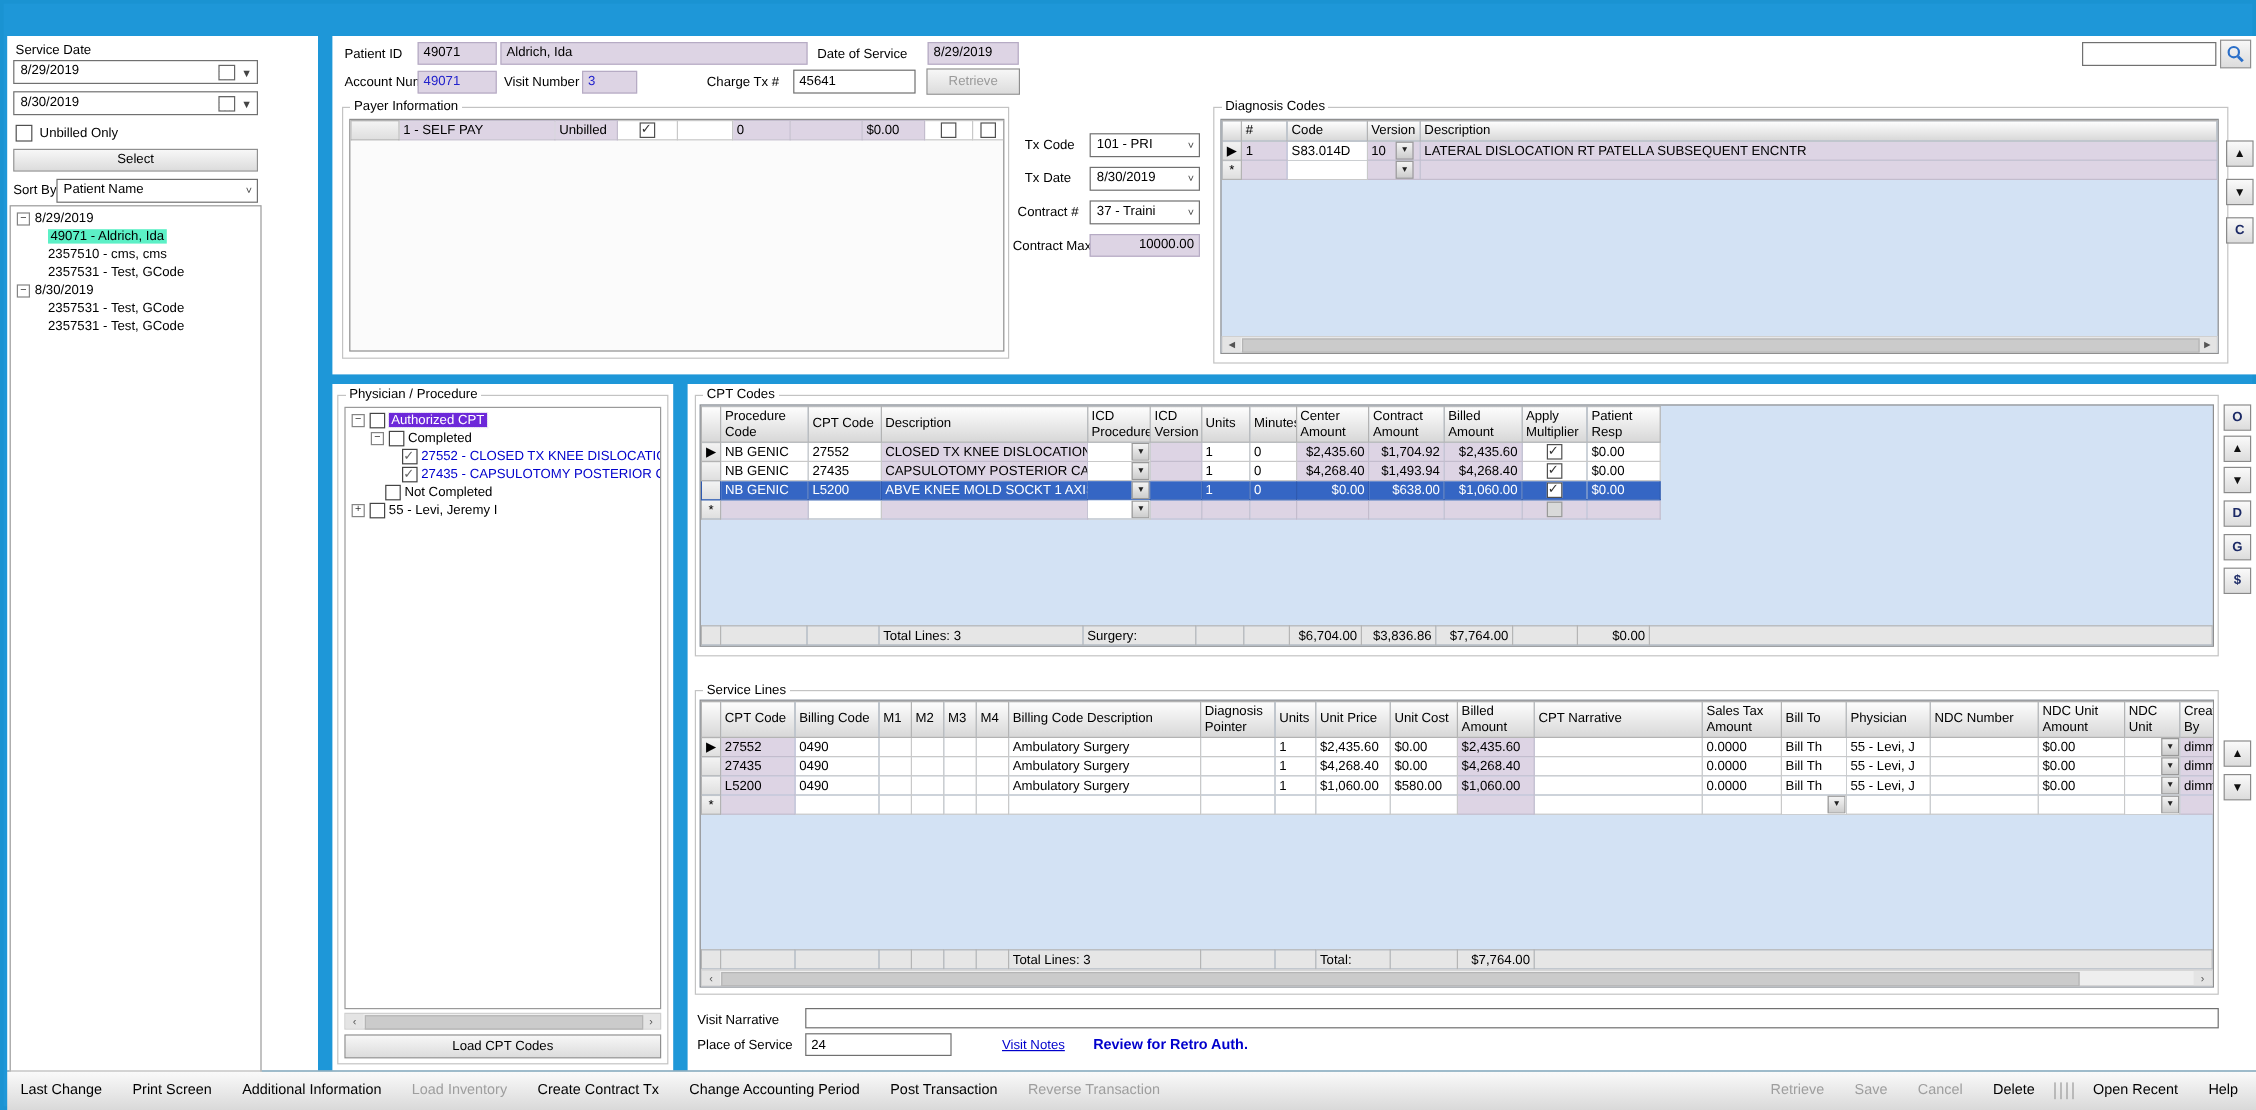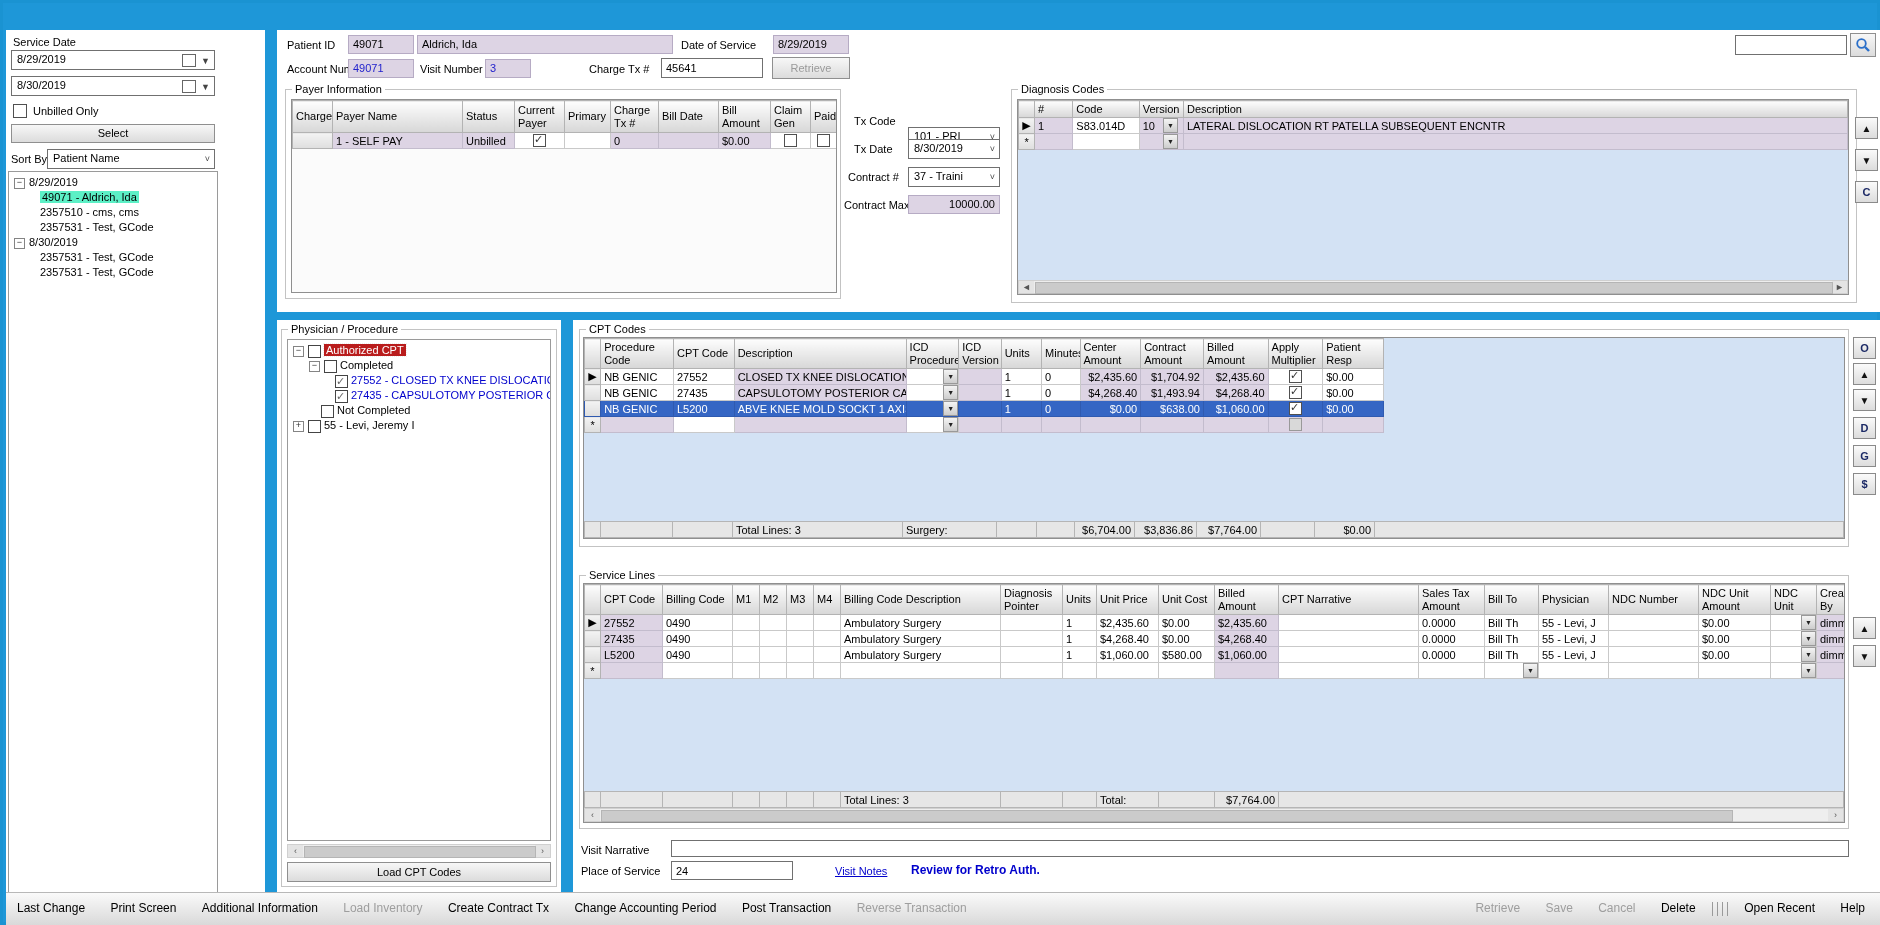--- a/index.html
+++ b/index.html
@@ -49,21 +49,21 @@
 .dd{position:absolute;right:0;top:0;width:15px;height:15px;background:linear-gradient(#f4f4f4,#cdcdcd);
  border:1px solid #999;box-sizing:border-box;font-size:7px;line-height:13px;text-align:center;color:#222}
 .totrow td{background:#e6e6e6;color:#000;border:1px solid #b5b5b5}
 .ti{height:15px;line-height:15px;white-space:nowrap;overflow:hidden}
 .tbox{display:inline-block;width:9px;height:9px;border:1px solid #848484;background:#fff;
  line-height:7px;text-align:center;font-size:9px;margin:0 4px 0 2px;vertical-align:middle;color:#333}
 .tcb{display:inline-block;width:11px;height:11px;border:1px solid #444;background:#fff;position:relative;
  margin-right:3px;vertical-align:middle}
 .tcb.ck:after{content:"✓";position:absolute;left:0;top:-2px;font-size:11px;color:#666}
 .hl-aqua{background:#5cf0c6;padding:0 2px}
-.hl-blue{background:#b91c1c;color:#fff;outline:1px dotted #eee;padding:0 2px}
+.hl-blue{background:#6d28d9;color:#fff;outline:1px dotted #eee;padding:0 2px}
 .blue-t{color:#0000cc}
 .sbtn{position:absolute;width:23px;height:22px;border:1px solid #8a8a8a;background:linear-gradient(#fafafa,#dcdcdc);
  text-align:center;line-height:21px;font-weight:bold;color:#1c2a66;box-sizing:border-box}
 .sbtn .tri{font-size:10px;color:#111}
 .sb{position:absolute;background:#eee;border:1px solid #d0d0d0;box-sizing:border-box}
 .sb .ar{position:absolute;top:0;width:15px;height:100%;background:#e4e4e4;color:#555;
  text-align:center;font-size:9px;line-height:12px}
 .sb .th{position:absolute;top:1px;height:10px;background:#cbcbcb;border:1px solid #b5b5b5}
 .statusbar{position:absolute;left:3px;top:889px;width:1874px;height:33px;
  background:linear-gradient(#fafafa,#d9d9d9);border-top:1px solid #b8b8b8;box-sizing:border-box;
@@ -157,51 +157,39 @@
           <col style="width:52px">
           <col style="width:50px">
           <col style="width:46px">
           <col style="width:48px">
           <col style="width:60px">
           <col style="width:52px">
           <col style="width:40px">
           <col style="width:26px">
         </colgroup>
 <tbody>
-          <tr style="height:32px">
-<th>Charge</th>
-<th>Payer Name</th>
-<th>Status</th>
-<th>Current Payer</th>
-<th>Primary</th>
-<th>Charge Tx #</th>
-<th>Bill Date</th>
-<th>Bill Amount</th>
-<th>Claim Gen</th>
-<th>Paid</th>
-</tr>
 <tr>
 <td class="rowsel"></td>
 <td class="lav">1 - SELF PAY</td>
 <td class="lav">Unbilled</td>
 <td class="c w"><span class="cb ck"></span></td>
 <td class="w"></td>
 <td class="lav">0</td>
 <td class="lav"></td>
 <td class="lav">$0.00</td>
 <td class="c w"><span class="cb"></span></td>
 <td class="c w"><span class="cb"></span></td>
 </tr>
 </tbody>
       </table>
 </div>
 
 
 <div class="lbl" style="left:851px;top:112px">Tx Code</div>
-<div class="combo" style="left:905px;top:124px;width:92px;height:20px"><span>101 - PRI</span><span class="car" style="top:4px">˅</span></div>
+<div class="combo" style="left:905px;top:108px;width:92px;height:20px"><span>101 - PRI</span><span class="car" style="top:4px">˅</span></div>
 <div class="lbl" style="left:851px;top:140px">Tx Date</div>
 <div class="combo" style="left:905px;top:136px;width:92px;height:20px"><span>8/30/2019</span><span class="car" style="top:4px">˅</span></div>
 <div class="lbl" style="left:845px;top:168px">Contract #</div>
 <div class="combo" style="left:905px;top:164px;width:92px;height:20px"><span>37 - Traini</span><span class="car" style="top:4px">˅</span></div>
 <div class="lbl" style="left:841px;top:196px">Contract Max</div>
 <div class="field r" style="left:905px;top:192px;width:92px;height:19px">10000.00</div>
 
 
 <fieldset style="left:1008px;top:80px;width:846px;height:220px">
   <legend>Diagnosis Codes</legend>

